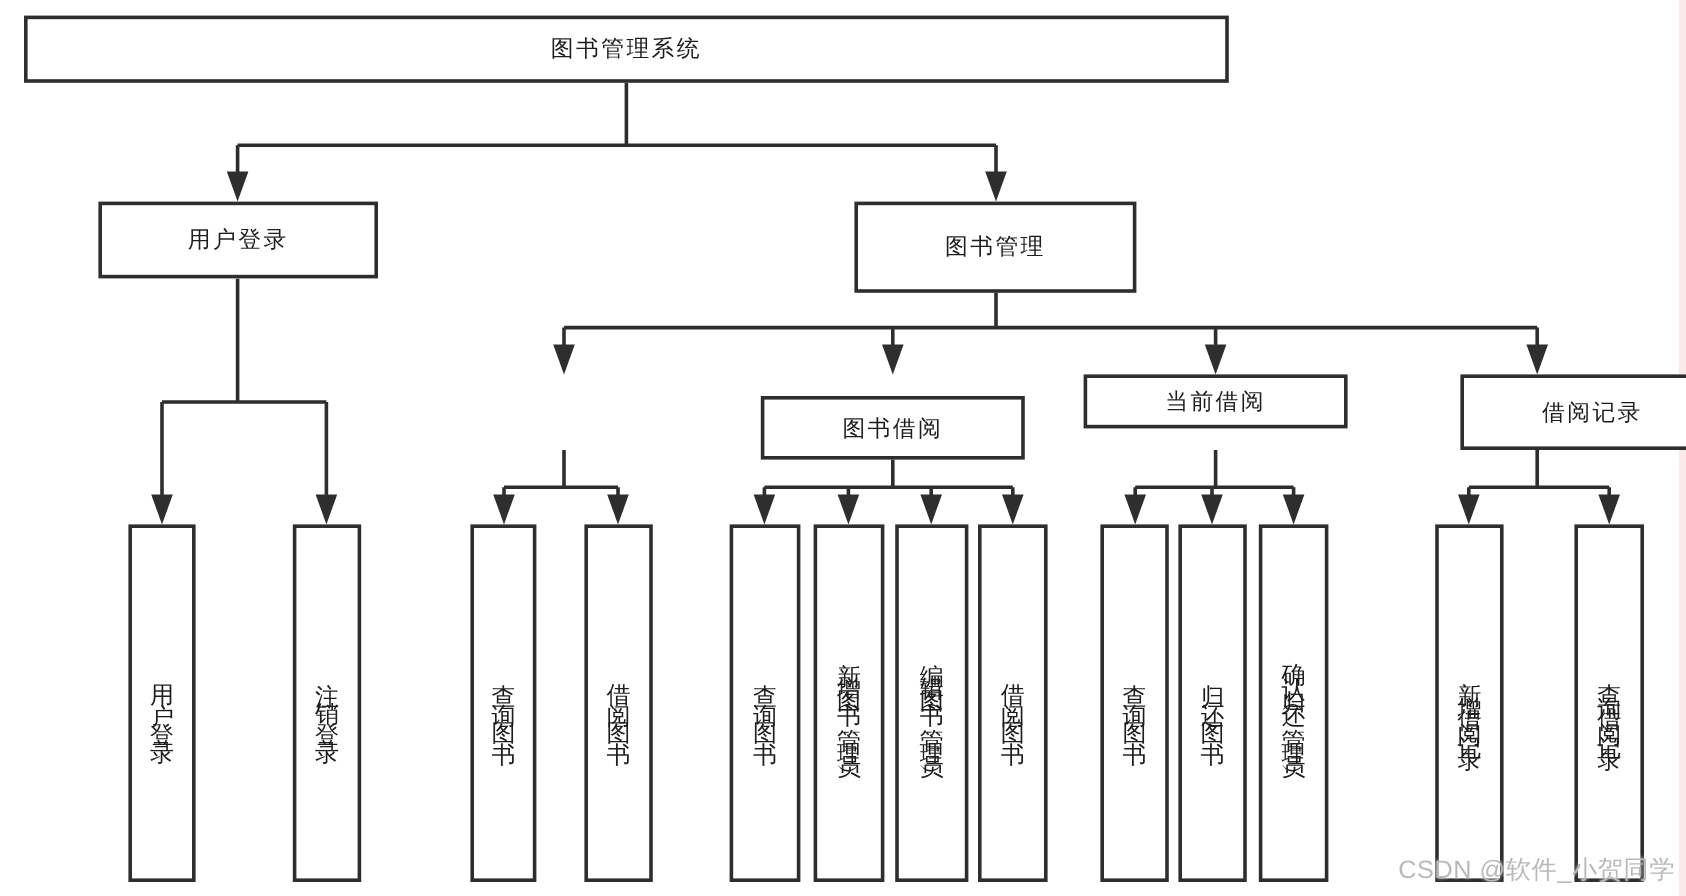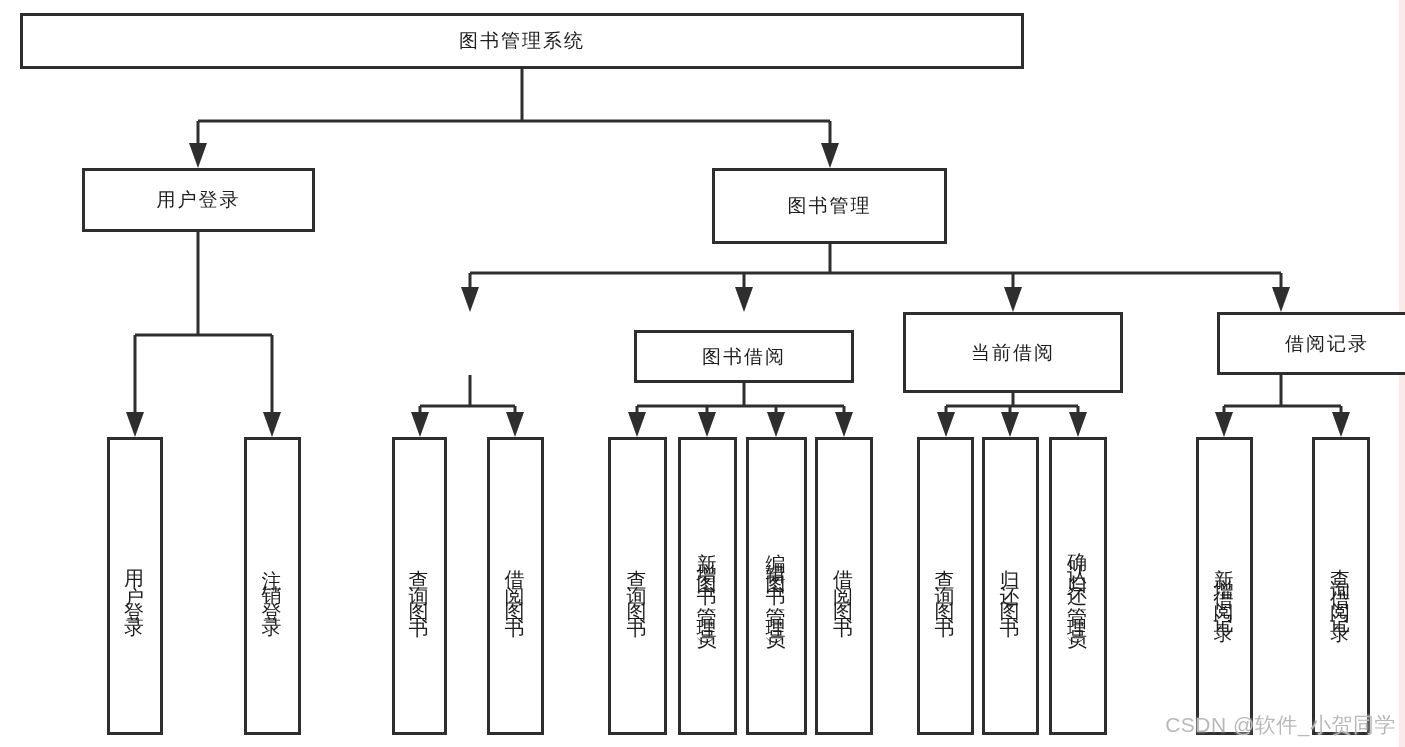--- a/index.html
+++ b/index.html
@@ -124,21 +124,21 @@
     <polygon points="1215,412 1233,412 1224,437"></polygon>
     <polygon points="1332,412 1350,412 1341,437"></polygon>
   </svg>
 
   <div class="hbox" style="left:20px;top:13px;width:1004px;height:56px">图书管理系统</div>
 
   <div class="hbox" style="left:82px;top:168px;width:233px;height:64px">用户登录</div>
   <div class="hbox" style="left:712px;top:168px;width:235px;height:76px">图书管理</div>
 
   <div class="hbox" style="left:634px;top:330px;width:220px;height:53px">图书借阅</div>
-  <div class="hbox" style="left:903px;top:312px;width:220px;height:81px">当前借阅</div>
+  <div class="hbox" style="left:903px;top:312px;width:220px;height:45px">当前借阅</div>
   <div class="hbox" style="left:1217px;top:312px;width:220px;height:63px">借阅记录</div>
 
   <div class="vbox sp" style="left:107px;width:56px">用户登录</div>
   <div class="vbox sp" style="left:244px;width:57px">注销登录</div>
 
   <div class="vbox sp" style="left:392px;width:55px">查询图书</div>
   <div class="vbox sp" style="left:487px;width:57px">借阅图书</div>
 
   <div class="vbox sp" style="left:608px;width:59px">查询图书</div>
   <div class="vbox" style="left:678px;width:59px">新增图书（管理员）</div>

